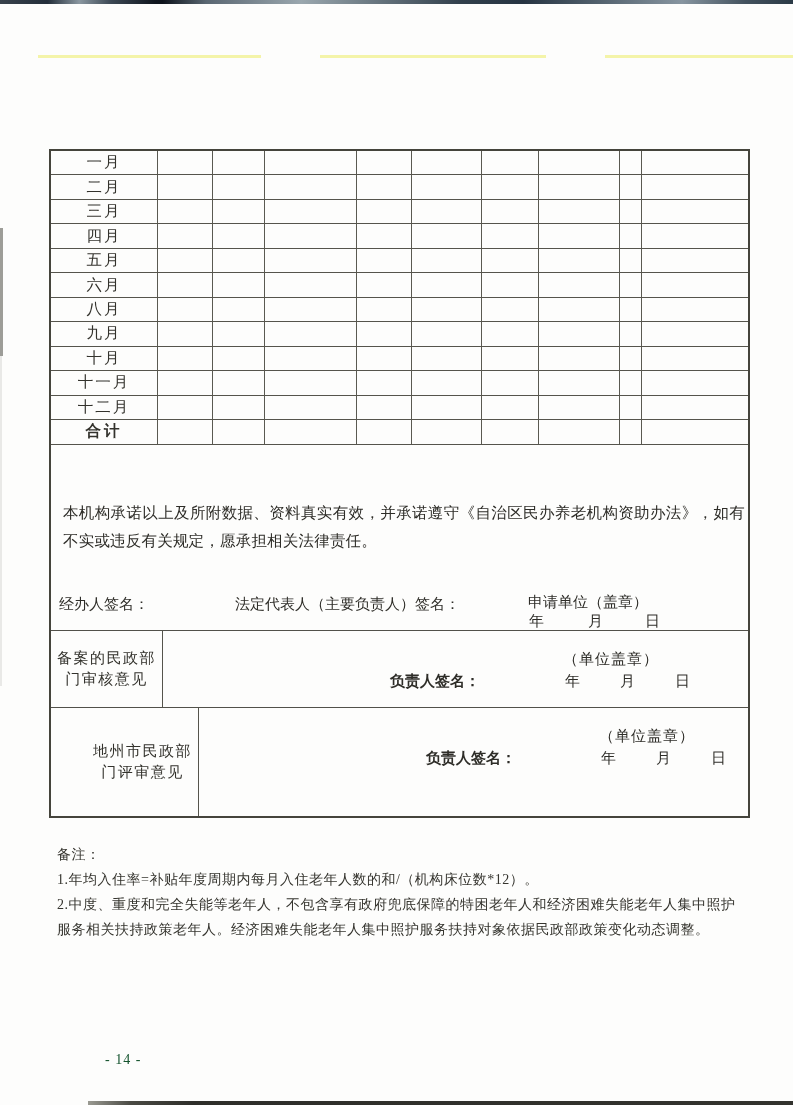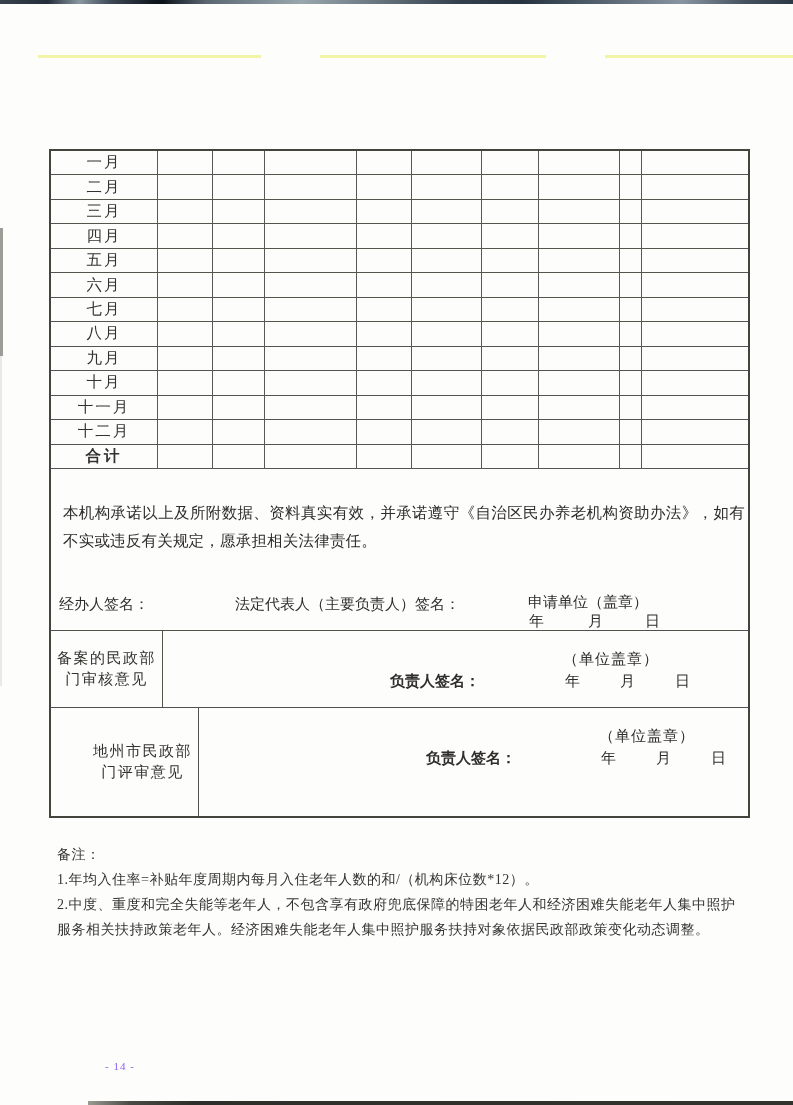--- a/index.html
+++ b/index.html
@@ -72,21 +72,21 @@
   .rc-y.y1{left:402px;} .rc-y.y2{left:457px;} .rc-y.y3{left:512px;}
   
   .notes{
     position:absolute;left:57px;top:842px;width:690px;
     font-size:14px;line-height:25px;letter-spacing:.5px;color:#35342e;
   }
   .notes .note-line{min-height:25px;}
   
   .page-number{
     position:absolute;left:105px;top:1052px;
-    font-size:11px;letter-spacing:1px;color:#8b5cf6;margin-top:8px;
+    font-size:14px;letter-spacing:1px;color:#14532d;
   }
 </style>
 </head>
 <body>
 
 <div class="page">
 
   <div class="scan-top"></div>
   <div class="hl hl1"></div>
   <div class="hl hl2"></div>
@@ -152,32 +152,20 @@
           <div class="tc"></div>
           <div class="tc"></div>
           <div class="tc"></div>
           <div class="tc"></div>
           <div class="tc"></div>
           <div class="tc"></div>
           <div class="tc"></div>
         </div>
       <div class="trow">
           <div class="tc lbl">六月</div>
-          <div class="tc"></div>
-          <div class="tc"></div>
-          <div class="tc"></div>
-          <div class="tc"></div>
-          <div class="tc"></div>
-          <div class="tc"></div>
-          <div class="tc"></div>
-          <div class="tc"></div>
-          <div class="tc"></div>
-        </div>
-      <div class="trow">
-          <div class="tc lbl">七月</div>
           <div class="tc"></div>
           <div class="tc"></div>
           <div class="tc"></div>
           <div class="tc"></div>
           <div class="tc"></div>
           <div class="tc"></div>
           <div class="tc"></div>
           <div class="tc"></div>
           <div class="tc"></div>
         </div>

